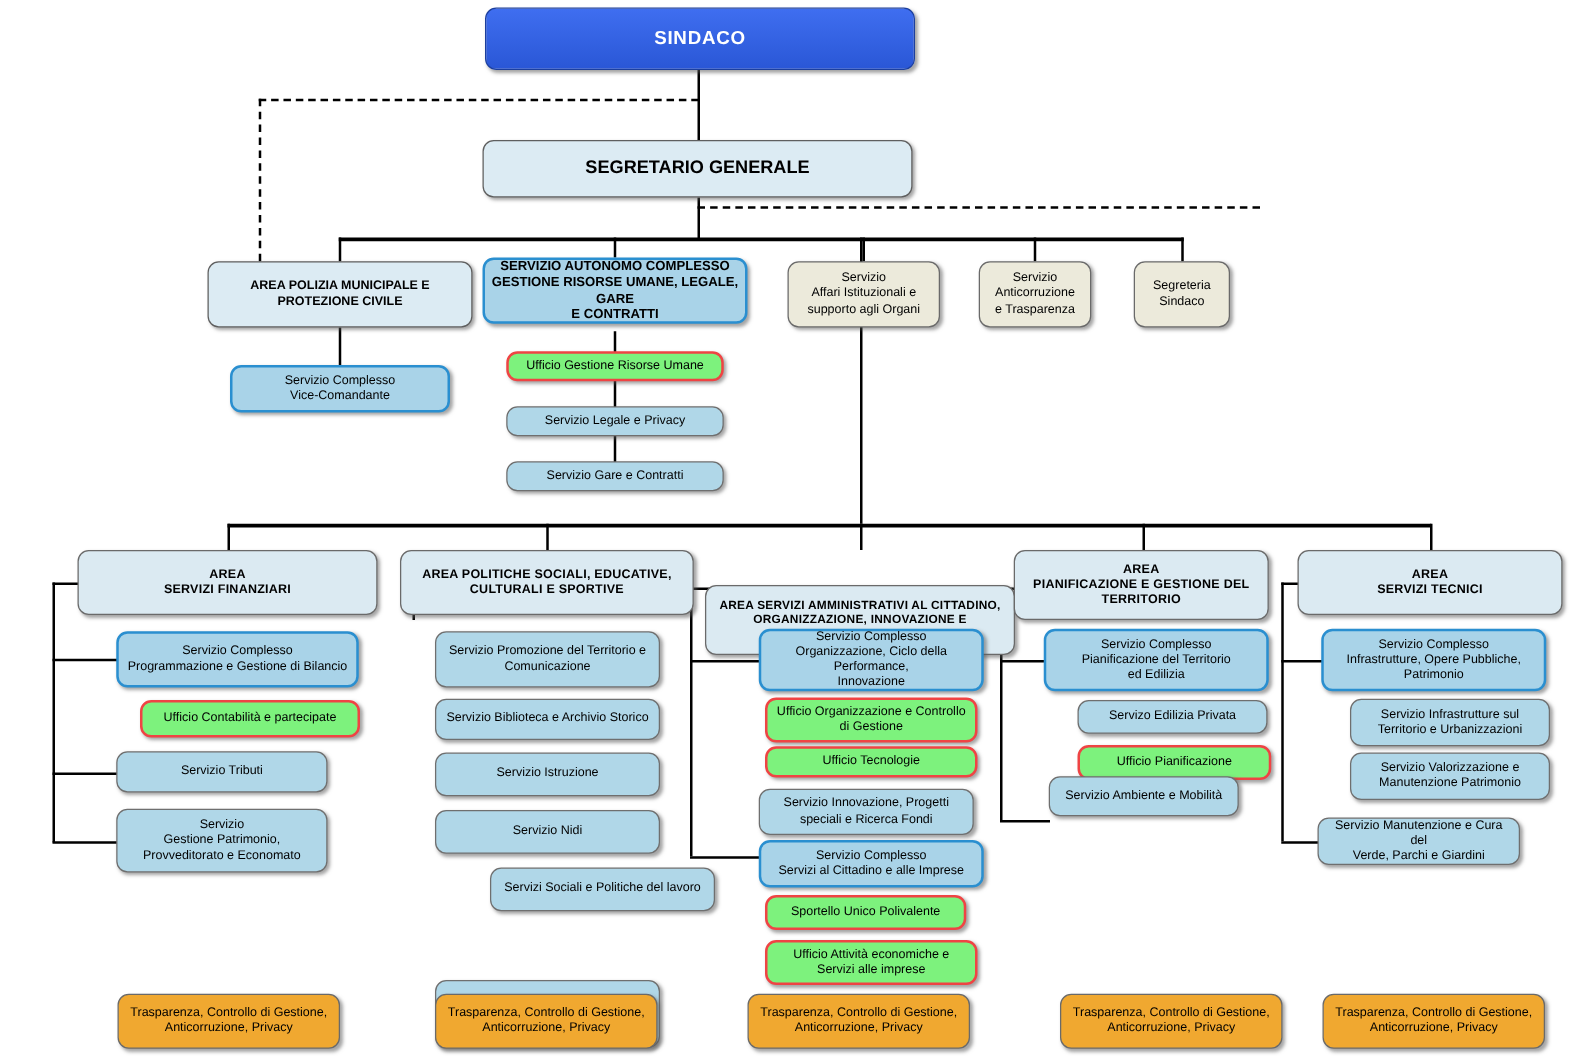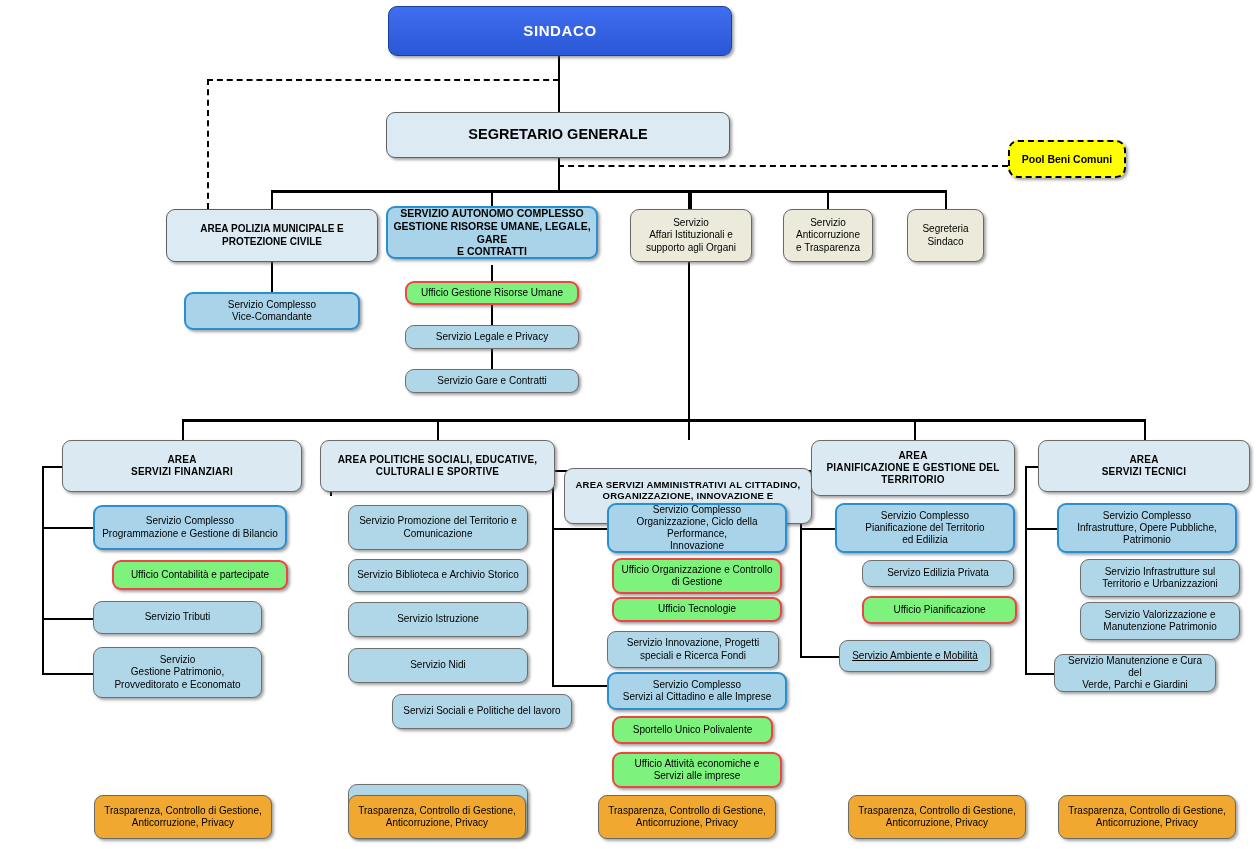--- a/index.html
+++ b/index.html
@@ -73,21 +73,20 @@
   <div class="ln lnv" style="left:182px;top:419px;height:21px;"></div>
   <div class="ln lnv" style="left:437px;top:419px;height:21px;"></div>
   <div class="ln lnv" style="left:688px;top:419px;height:21px;"></div>
   <div class="ln lnv" style="left:914px;top:419px;height:21px;"></div>
   <div class="ln lnv" style="left:1144px;top:419px;height:21px;"></div>
 
   <div class="box sindaco" style="left:388px;top:6px;width:344px;height:50px;font-size:15px;">SINDACO</div>
 
   <div class="box paleblue" style="left:386px;top:112px;width:344px;height:46px;font-size:14.5px;font-weight:bold;">SEGRETARIO GENERALE</div>
 
-  <div class="box yellow" style="left:1008px;top:140px;width:118px;height:38px;font-size:10.5px;">Pool Beni Comuni</div>
 
   <div class="box paleblue" style="left:166px;top:209px;width:212px;height:53px;font-size:10px;font-weight:bold;white-space:pre-line;">AREA POLIZIA MUNICIPALE  E
 PROTEZIONE CIVILE</div>
 
   <div class="box midblue-hl" style="left:386px;top:206px;width:212px;height:53px;font-size:10.5px;font-weight:bold;white-space:pre-line;">SERVIZIO AUTONOMO COMPLESSO
 GESTIONE RISORSE UMANE, LEGALE, GARE
 E CONTRATTI</div>
 
   <div class="box beige" style="left:630px;top:209px;width:122px;height:53px;font-size:10px;white-space:pre-line;">Servizio
 Affari Istituzionali e
@@ -177,21 +176,21 @@
   <div class="ln lnv" style="left:800px;top:470px;height:187px;"></div>
   <div class="ln lnh" style="left:800px;top:470px;width:14px;"></div>
   <div class="ln lnh" style="left:800px;top:528px;width:36px;"></div>
   <div class="ln lnh" style="left:800px;top:656px;width:40px;"></div>
 
   <div class="box midblue-hl" style="left:835px;top:503px;width:180px;height:50px;font-size:10px;white-space:pre-line;">Servizio Complesso
 Pianificazione del Territorio
 ed Edilizia</div>
   <div class="box midblue" style="left:862px;top:560px;width:152px;height:27px;font-size:10px;">Servizo Edilizia  Privata</div>
   <div class="box green" style="left:862px;top:596px;width:155px;height:28px;font-size:10px;">Ufficio Pianificazione</div>
-  <div class="box midblue" style="left:839px;top:640px;width:152px;height:32px;font-size:10px;text-decoration:underline;">Servizio Ambiente e Mobilità</div>
+  <div class="box midblue" style="left:839px;top:621px;width:152px;height:32px;font-size:10px;">Servizio Ambiente e Mobilità</div>
 
   <div class="box orange" style="left:848px;top:795px;width:178px;height:44px;font-size:10px;white-space:pre-line;">Trasparenza, Controllo di Gestione,
 Anticorruzione, Privacy</div>
 
   <div class="box areabox" style="left:1038px;top:440px;width:212px;height:52px;font-size:10px;white-space:pre-line;">AREA
 SERVIZI TECNICI</div>
 
   <div class="ln lnv" style="left:1025px;top:466px;height:207px;"></div>
   <div class="ln lnh" style="left:1025px;top:466px;width:16px;"></div>
   <div class="ln lnh" style="left:1025px;top:528px;width:34px;"></div>

